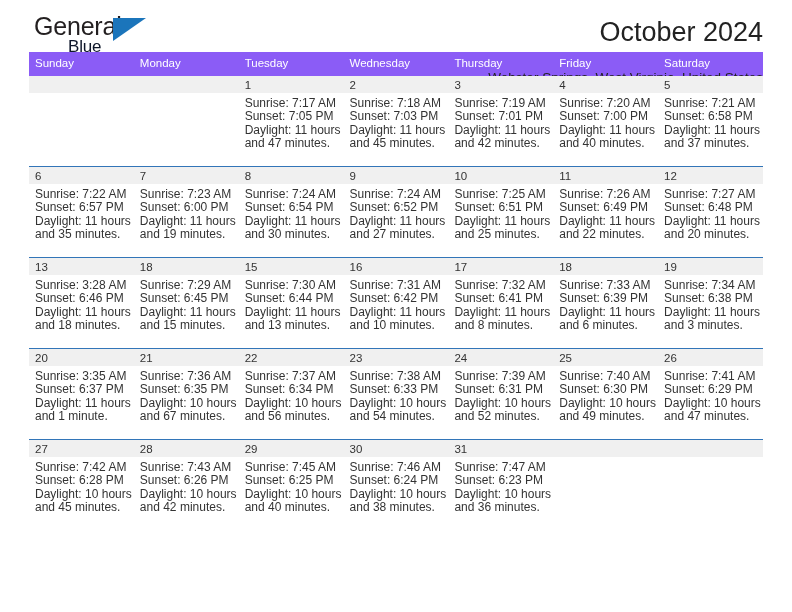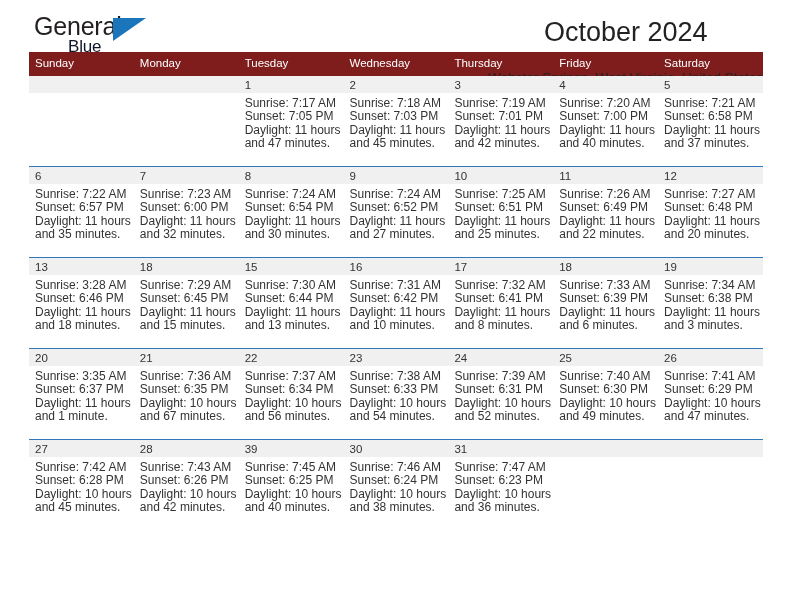--- a/index.html
+++ b/index.html
@@ -59,21 +59,21 @@
     width: 0;
     height: 0;
     border-left: 33px solid #1b75bb;
     border-bottom: 23px solid transparent;
   }
 
   .titles {
     position: absolute;
     right: 0;
     top: 0;
-    text-align: center;
+    text-align: right;
   }
   .month-title {
     font-size: 27px;
     color: #222222;
     line-height: 34px;
     margin-top: 15px;
     white-space: nowrap;
   }
   .location {
     font-size: 13.5px;
@@ -83,21 +83,21 @@
     white-space: nowrap;
   }
 
   
   .cal {
     width: 734px;
     border-collapse: collapse;
     table-layout: fixed;
   }
   .cal th {
-    background: #7f1d1d;
+    background: #8b5cf6;
     color: #ffffff;
     font-size: 11.5px;
     font-weight: normal;
     text-align: left;
     padding: 5px 0 6px 6px;
     line-height: 13px;
   }
   .weekrow {
     position: relative;
   }
@@ -261,21 +261,21 @@
               </div>
             </div>
           </td>
           <td>
             <div class="cell">
               <div class="daynum-band">7</div>
               <div class="details">
                 <div>Sunrise: 7:23 AM</div>
                 <div>Sunset: 6:00 PM</div>
                 <div>Daylight: 11 hours</div>
-                <div>and 32 minutes.</div>
+                <div>and 19 minutes.</div>
               </div>
             </div>
           </td>
           <td>
             <div class="cell">
               <div class="daynum-band">8</div>
               <div class="details">
                 <div>Sunrise: 7:24 AM</div>
                 <div>Sunset: 6:54 PM</div>
                 <div>Daylight: 11 hours</div>
@@ -504,21 +504,21 @@
               <div class="details">
                 <div>Sunrise: 7:43 AM</div>
                 <div>Sunset: 6:26 PM</div>
                 <div>Daylight: 10 hours</div>
                 <div>and 42 minutes.</div>
               </div>
             </div>
           </td>
           <td>
             <div class="cell">
-              <div class="daynum-band">39</div>
+              <div class="daynum-band">29</div>
               <div class="details">
                 <div>Sunrise: 7:45 AM</div>
                 <div>Sunset: 6:25 PM</div>
                 <div>Daylight: 10 hours</div>
                 <div>and 40 minutes.</div>
               </div>
             </div>
           </td>
           <td>
             <div class="cell">

